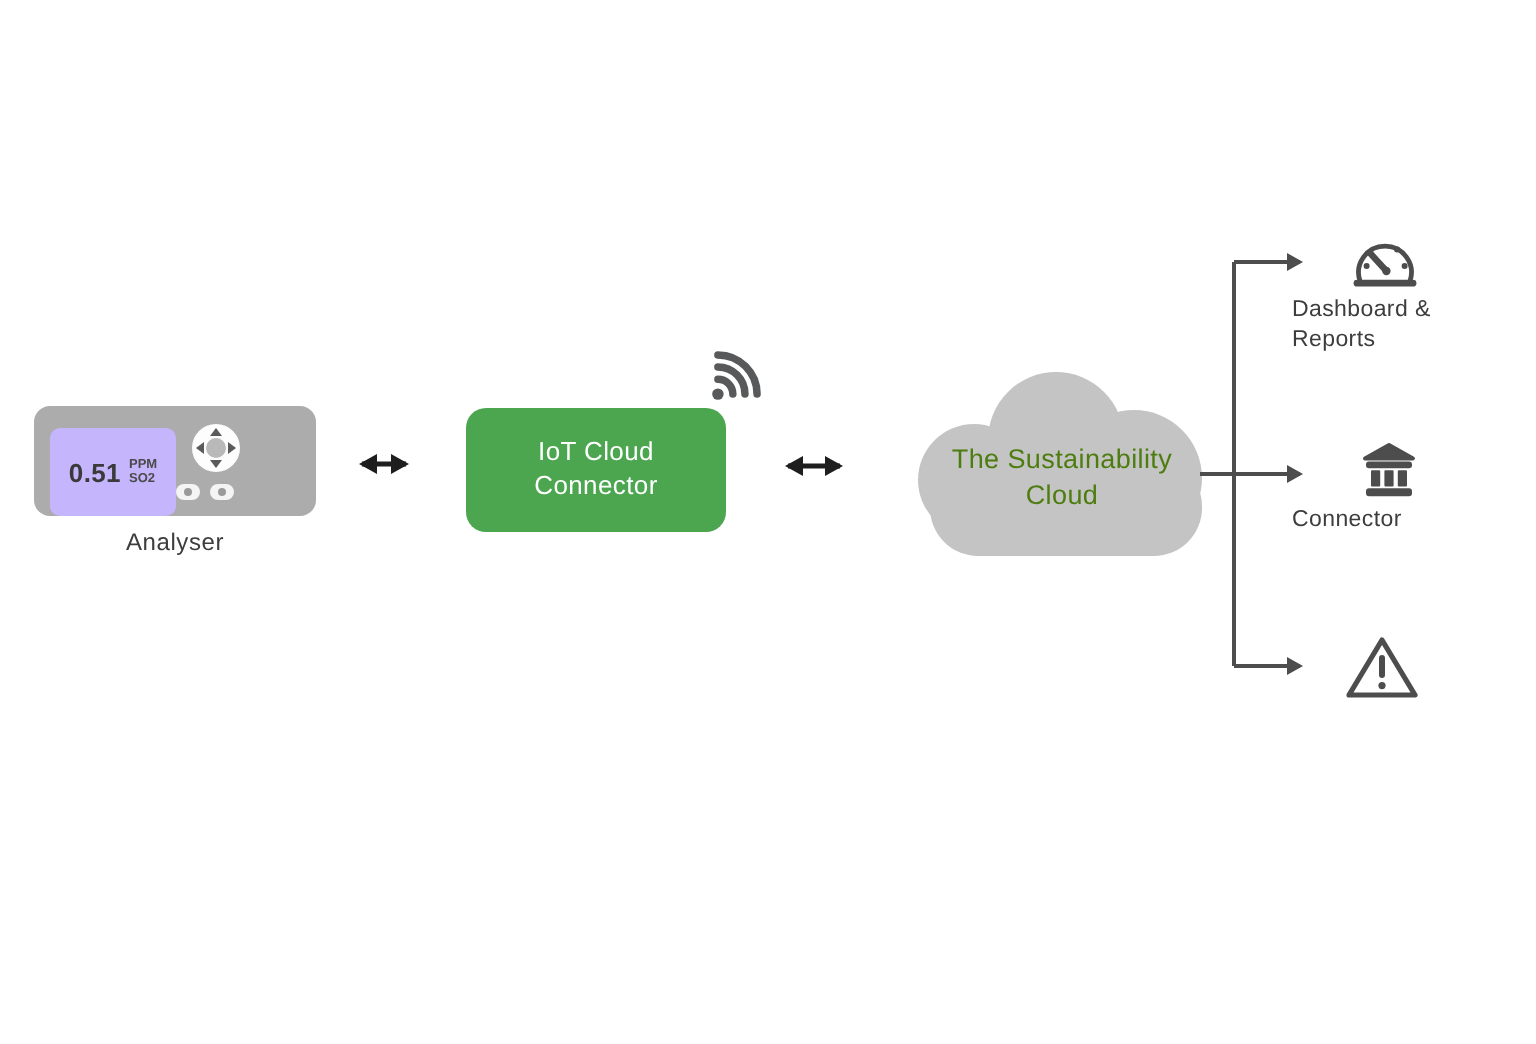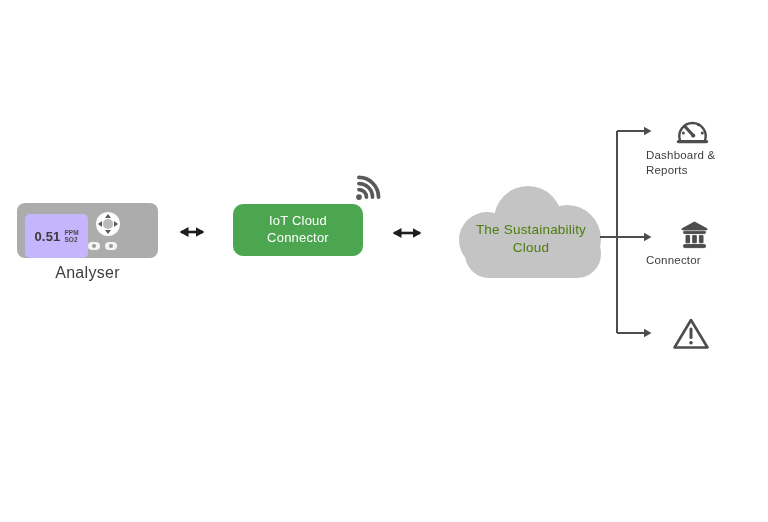--- a/index.html
+++ b/index.html
@@ -41,26 +41,26 @@
     position: absolute; top: 39px; width: 12px; height: 8px;
     background: #F4F4F4; border-radius: 4px;
     display: flex; align-items: center; justify-content: center;
   }
   .pill-1 { left: 71px; }
   .pill-2 { left: 88px; }
   .pill-dot { width: 4px; height: 4px; border-radius: 50%; background: #9A9A9A; }
 
   .device-label {
     left: 17px; top: 264px; width: 141px; text-align: center;
-    font-size: 16px; font-weight: 500; color: #3D3D3D; letter-spacing: 0.3px;
+    font-size: 12px; font-weight: 500; color: #3D3D3D; letter-spacing: 0.3px;
   }
 
   
   .iot-box {
-    left: 233px; top: 204px; width: 130px; height: 52px;
+    left: 233px; top: 204px; width: 130px; height: 62px;
     background: #4BA64F; border-radius: 10px;
     display: flex; align-items: center; justify-content: center;
   }
   .iot-box .lbl {
     width: 88px; text-align: center; color: #FFFFFF;
     font-size: 13px; font-weight: 500; line-height: 1.3; letter-spacing: 0.2px;
   }
 
   
   .cloud-wrap { left: 453px; top: 183px; width: 152px; height: 96px; }

